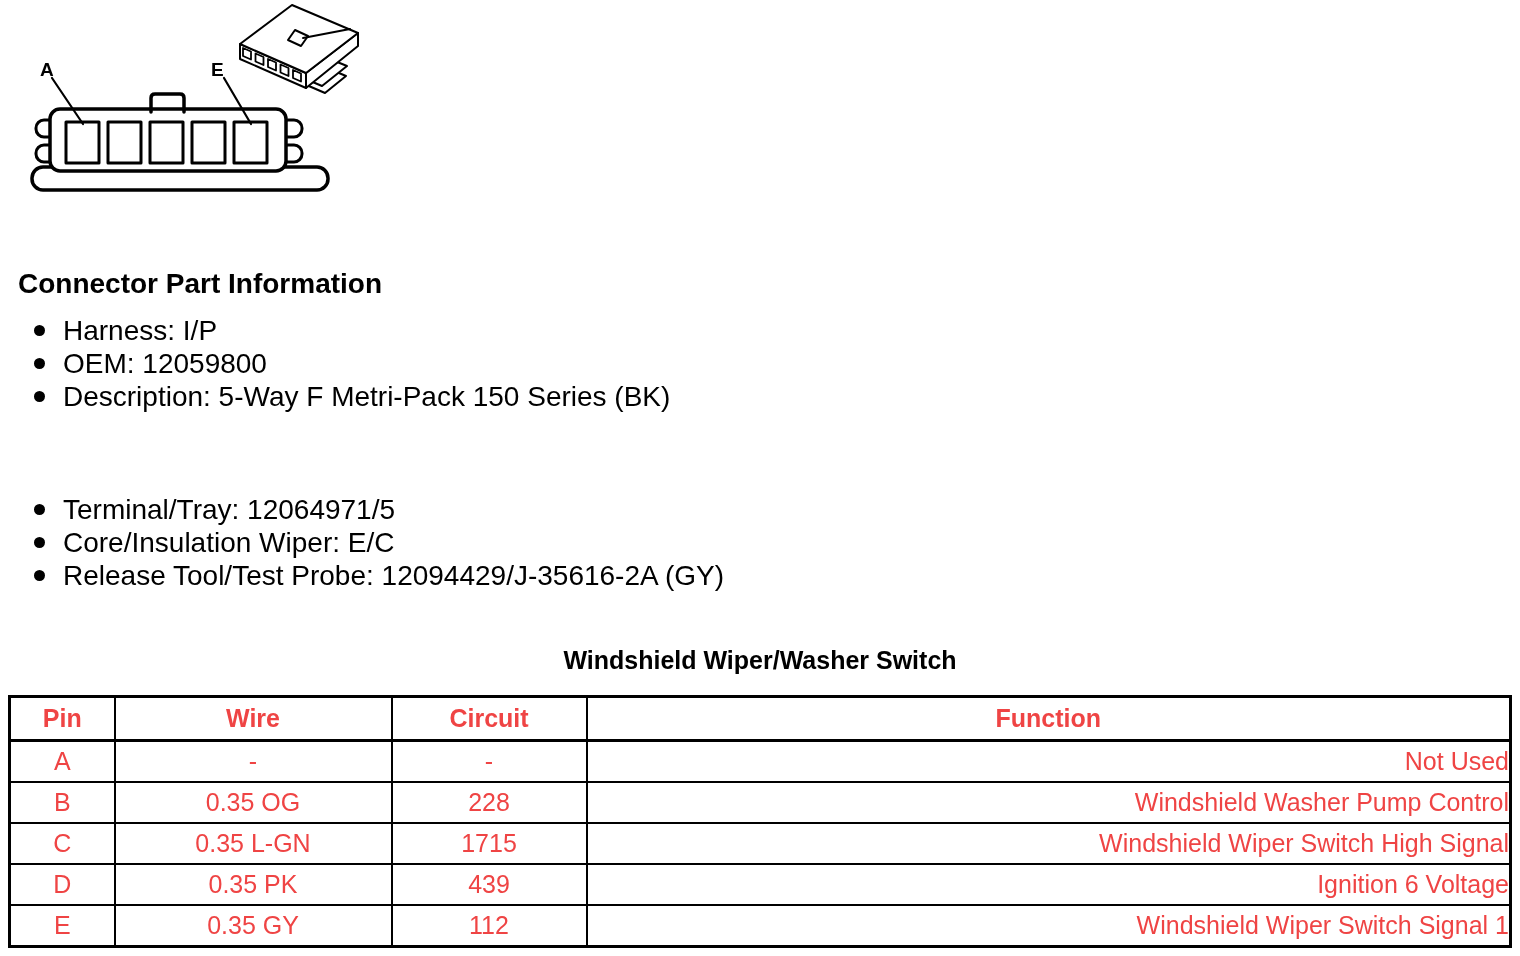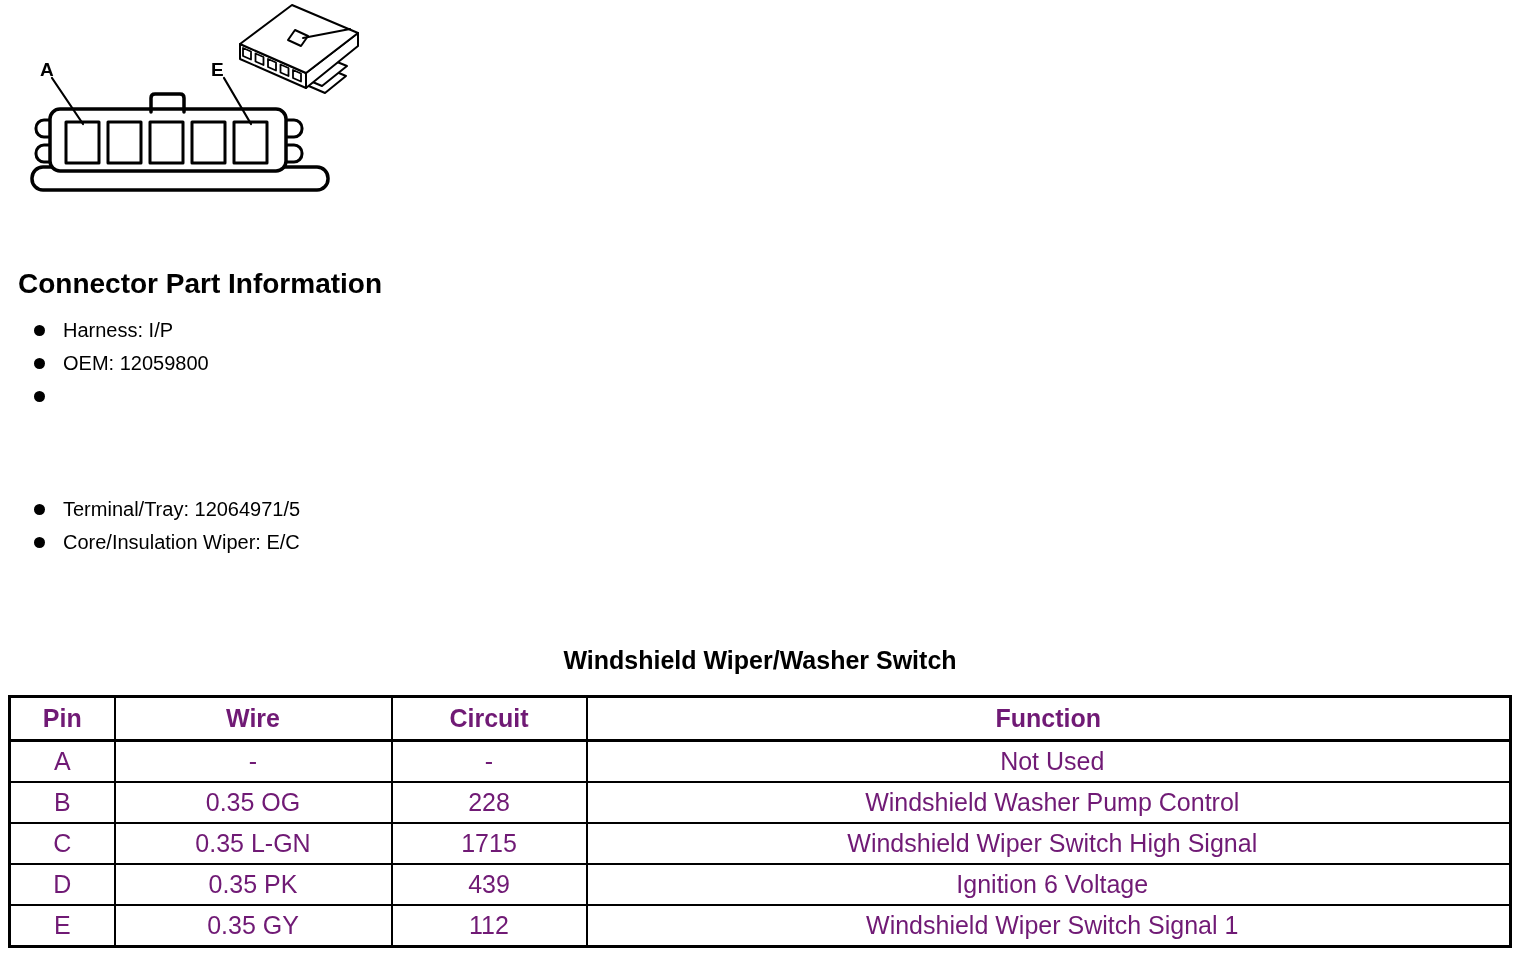--- a/index.html
+++ b/index.html
@@ -27,21 +27,21 @@
     white-space: nowrap;
   }
   #connector-heading { top: 261px; }
   #terminal-heading  { top: 459px; }
   .bullet-list {
     position: absolute;
     left: 34px;
     margin: 0;
     padding: 0;
     list-style: none;
-    font-size: 20px;
+    font-size: 28px;
   }
   #connector-list { top: 314px; }
   #terminal-list  { top: 493px; }
   .bullet-list li {
     position: relative;
     height: 33px;
     line-height: 33px;
     padding-left: 29px;
     white-space: nowrap;
   }
@@ -64,21 +64,21 @@
     font-weight: bold;
   }
   table.pinout {
     position: absolute;
     left: 8px;
     top: 695px;
     width: 1504px;
     border-collapse: collapse;
     table-layout: fixed;
     font-size: 25px;
-    color: #701a75;
+    color: #ef4444;
   }
   table.pinout, table.pinout th, table.pinout td {
     border: 2px solid #000000;
   }
   table.pinout { border: 3px solid #000000; }
   table.pinout th {
     border-bottom: 3px solid #000000;
     font-weight: bold;
     height: 41px;
     text-align: center;
@@ -86,21 +86,21 @@
     padding: 0;
   }
   table.pinout td {
     height: 39px;
     text-align: center;
     vertical-align: middle;
     padding: 0;
   }
   table.pinout td.func, table.pinout th.func-h { }
   table.pinout td.func {
-    text-align: center;
+    text-align: right;
     padding-left: 8px;
     margin-left: 34px;
   }
 </style>
 </head>
 <body>
 
 <div class="page">
 
   <svg class="diagram-svg" width="370" height="215" viewBox="0 0 370 215">
@@ -159,32 +159,37 @@
     <li>
       <span class="dot"></span>
       <span>Harness: I/P</span>
     </li>
     <li>
       <span class="dot"></span>
       <span>OEM: 12059800</span>
     </li>
     <li>
       <span class="dot"></span>
+      <span>Description: 5-Way F Metri-Pack 150 Series (BK)</span>
     </li>
   </ul>
 
 
   <ul class="bullet-list" id="terminal-list">
     <li>
       <span class="dot"></span>
       <span>Terminal/Tray: 12064971/5</span>
     </li>
     <li>
       <span class="dot"></span>
       <span>Core/Insulation Wiper: E/C</span>
+    </li>
+    <li>
+      <span class="dot"></span>
+      <span>Release Tool/Test Probe: 12094429/J-35616-2A (GY)</span>
     </li>
   </ul>
 
   <div class="table-title">Windshield Wiper/Washer Switch</div>
 
   <table class="pinout">
     <colgroup>
       <col style="width:105px">
       <col style="width:277px">
       <col style="width:195px">

